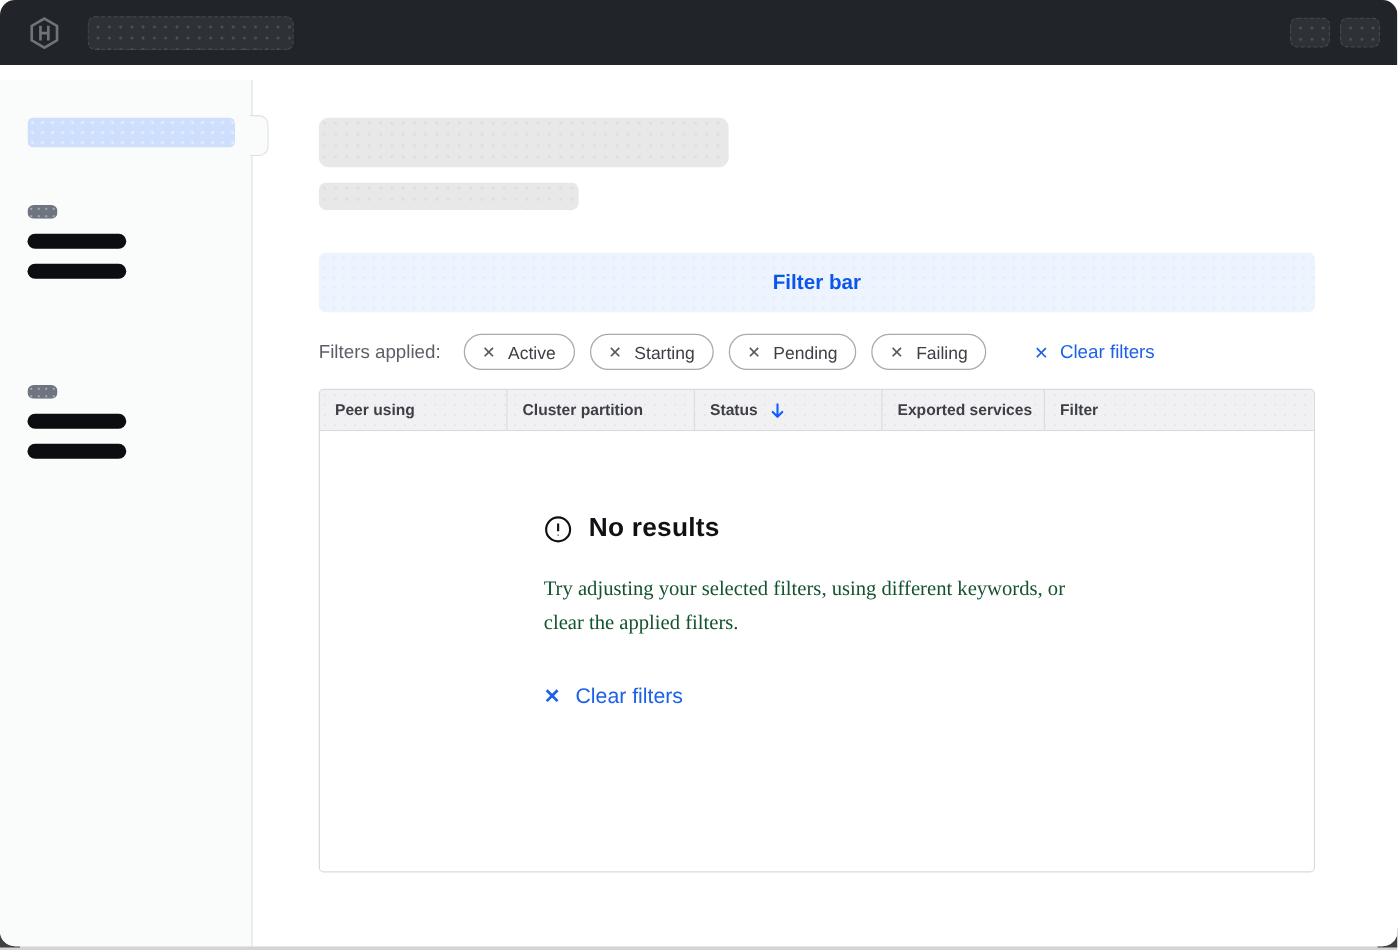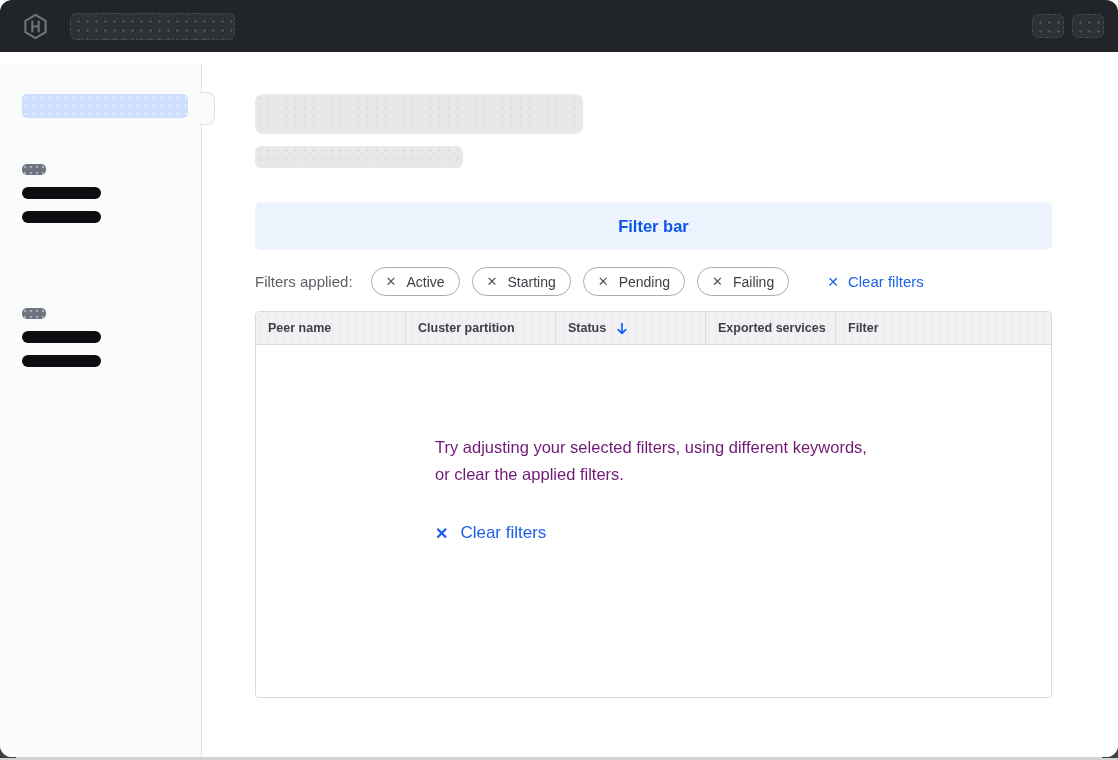--- a/index.html
+++ b/index.html
@@ -74,21 +74,21 @@
   .th { display:flex; align-items:center; padding-left:12px; font-size:12.5px; font-weight:bold;
         color:#3d3f46; border-left:1px solid #dcdde0; cursor:pointer; }
   .th:first-child { border-left:none; }
   .th .sort-arrow { margin-left:10px; display:inline-flex; }
   .tbody { position:relative; height:352px; background:#fff; }
 
   
   .empty { position:absolute; left:179px; top:66px; width:432px; }
   .empty-title-row { display:flex; align-items:center; gap:13px; }
   .empty-title { font-size:21px; font-weight:bold; color:#101114; letter-spacing:0.2px; }
-  .empty-desc { margin-top:23px; font-size:16.5px; line-height:1.62; color:#701a75; }
+  .empty-desc { margin-top:23px; font-size:16.5px; line-height:1.62; color:#14532d;font-family:Liberation Serif, serif; }
   .empty-action { margin-top:36px; display:inline-flex; align-items:center; gap:12px;
                   color:#1c61e8; font-size:17px; font-weight:500; cursor:pointer; }
   .empty-action .x-big { font-size:16px; font-weight:bold; }
 </style>
 </head>
 <body>
 
 <div class="stage">
   <div class="bottom-strip"></div>
   <div class="corner-dark left"></div>
@@ -153,21 +153,21 @@
 
           <span class="link-clear">
             <span class="x">✕</span>
             <span>Clear filters</span>
           </span>
         </div>
 
         <div class="table">
           <div class="thead">
             <div class="th" style="width:149px">
-              <span>Peer name</span>
+              <span>Peer using</span>
             </div>
             <div class="th" style="width:150px">
               <span>Cluster partition</span>
             </div>
             <div class="th" style="width:150px">
               <span>Status</span>
               <span class="sort-arrow">
                 <svg width="12" height="13" viewBox="0 0 12 13" fill="none" stroke="#1060ff" stroke-width="1.7" stroke-linecap="round" stroke-linejoin="round">
                   <path d="M6 1.5 V11 M2.2 7.6 L6 11.4 L9.8 7.6"></path>
                 </svg>
@@ -176,20 +176,28 @@
             <div class="th" style="width:130px">
               <span>Exported services</span>
             </div>
             <div class="th" style="flex:1">
               <span>Filter</span>
             </div>
           </div>
 
           <div class="tbody">
             <div class="empty">
+              <div class="empty-title-row">
+                <svg width="23" height="23" viewBox="0 0 24 24" fill="none" stroke="#101114" stroke-width="1.8">
+                  <circle cx="12" cy="12" r="10"></circle>
+                  <line x1="12" y1="7" x2="12" y2="13.5"></line>
+                  <circle cx="12" cy="16.8" r="0.6" fill="#101114" stroke="none"></circle>
+                </svg>
+                <span class="empty-title">No results</span>
+              </div>
               <div class="empty-desc">Try adjusting your selected filters, using different keywords, or clear the applied filters.</div>
               <div class="empty-action">
                 <span class="x-big">✕</span>
                 <span>Clear filters</span>
               </div>
             </div>
           </div>
         </div>
 
       </div>

